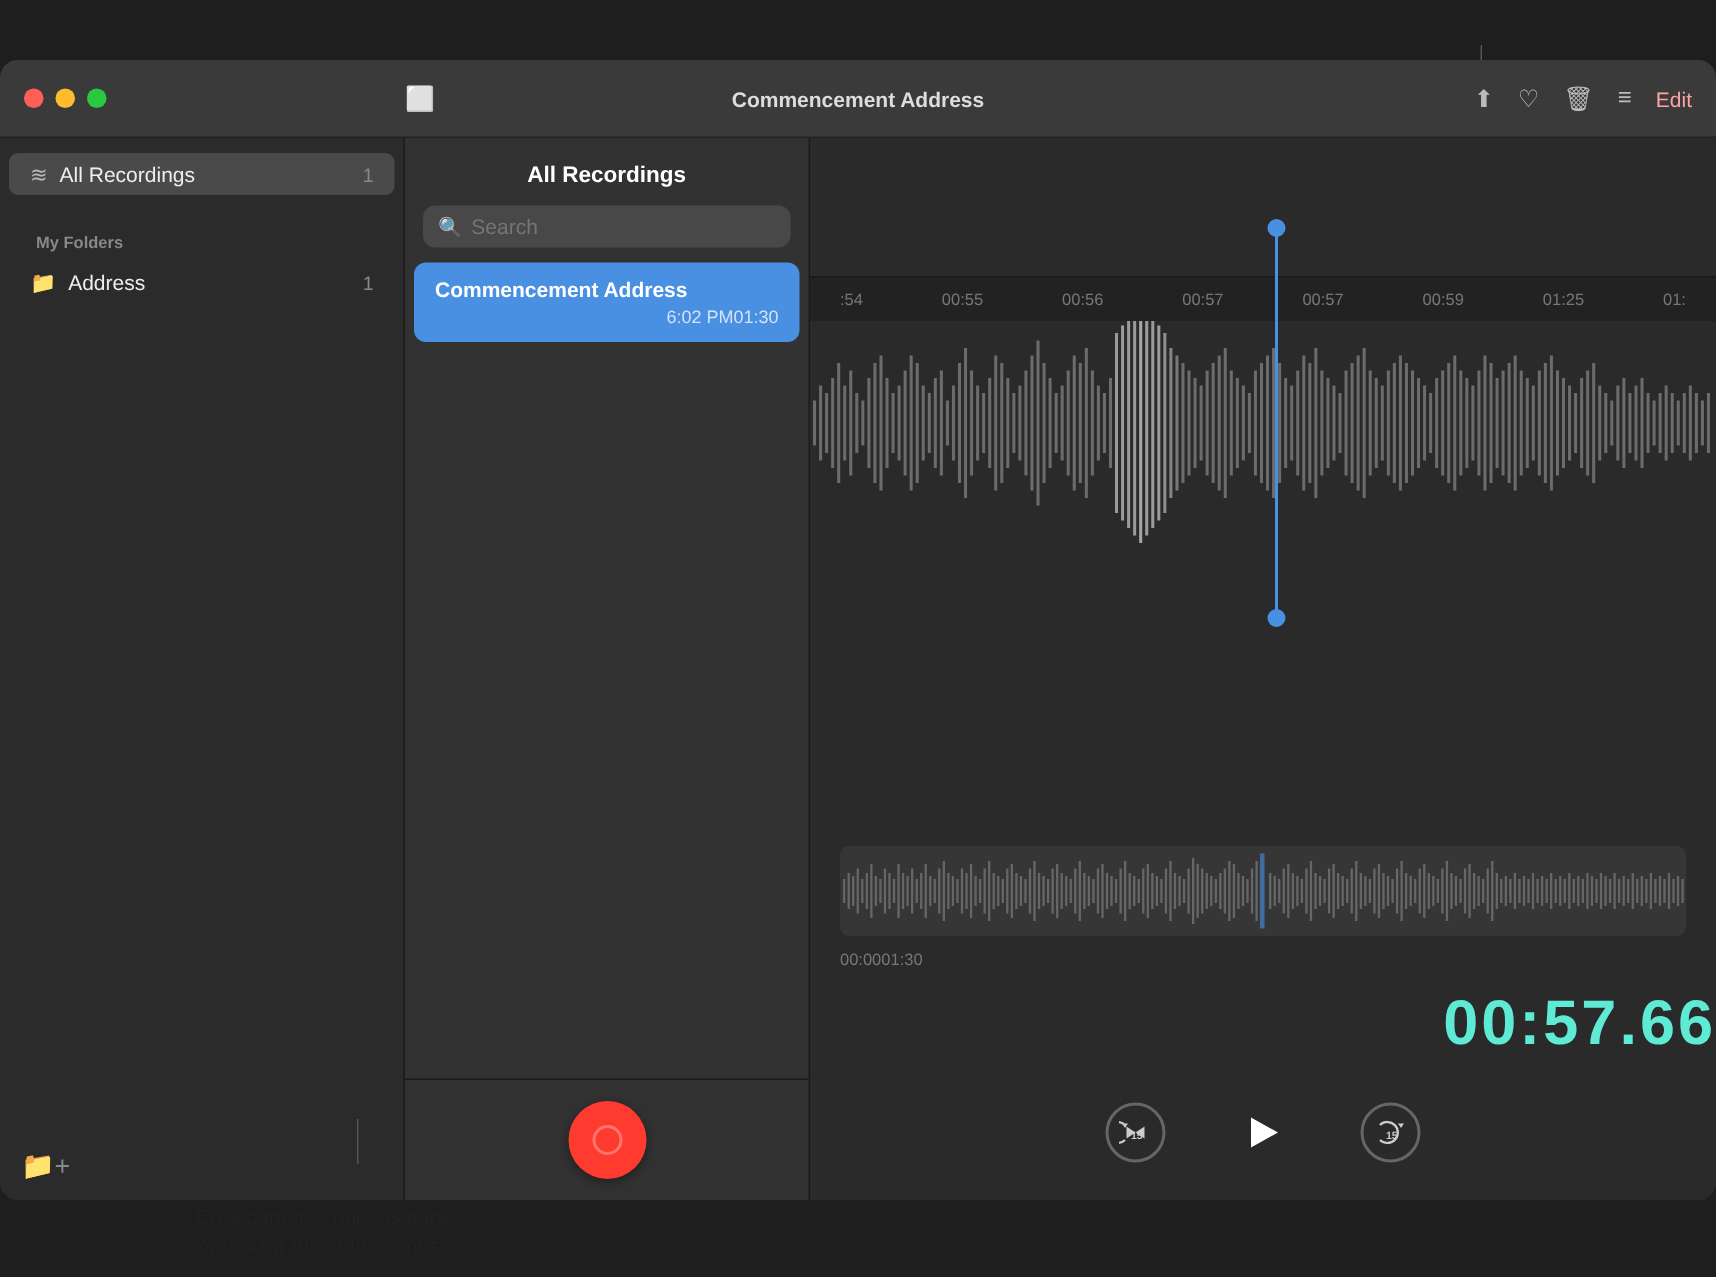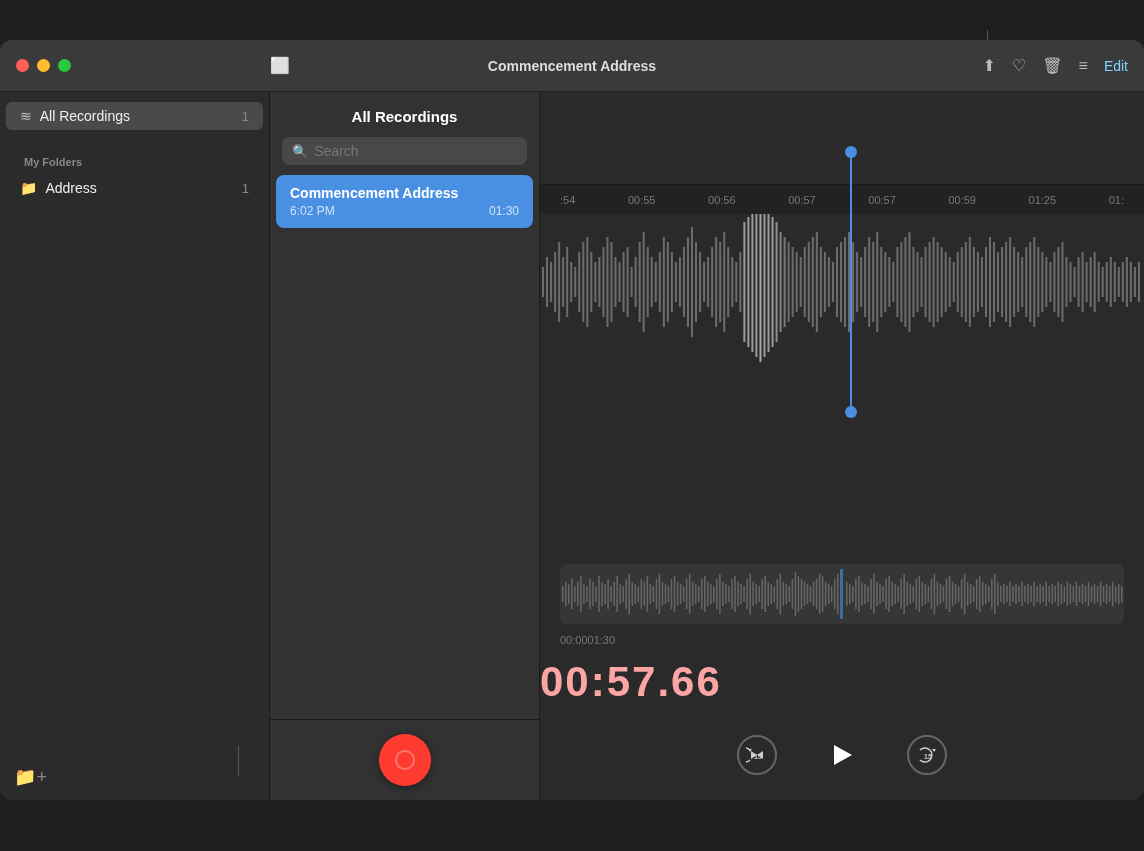--- a/index.html
+++ b/index.html
@@ -94,21 +94,21 @@
       display: flex;
       align-items: center;
       gap: 16px;
     }
     .titlebar-icon {
       color: #bbb;
       font-size: 16px;
       cursor: pointer;
     }
     .titlebar-edit {
-      color: #7dd3fc;
+      color: #fca5a5;
       font-size: 14px;
       font-weight: 500;
       cursor: pointer;
     }
     .sidebar-toggle {
       position: absolute;
       left: 270px;
       color: #bbb;
       font-size: 16px;
       cursor: pointer;
@@ -235,21 +235,21 @@
       background: #4a90e2;
       border-radius: 8px;
     }
     .recording-title {
       font-size: 14px;
       font-weight: 600;
       color: #fff;
     }
     .recording-meta {
       display: flex;
-      justify-content: space-between;
+      justify-content: flex-end;
       margin-top: 3px;
     }
     .recording-time {
       font-size: 12px;
       color: rgba(255,255,255,0.75);
     }
     .recording-duration {
       font-size: 12px;
       color: rgba(255,255,255,0.75);
     }
@@ -369,25 +369,25 @@
     .mini-timeline {
       display: flex;
       justify-content: flex-start;
       padding: 0 20px;
       font-size: 11px;
       color: #777;
     }
 
     
     .timer-display {
-      text-align: left;
+      text-align: right;
       padding: 12px 0;
       font-size: 42px;
       font-weight: 700;
-      color: #fca5a5;
+      color: #5eead4;
       letter-spacing: 2px;
     }
 
     
     .playback-controls {
       display: flex;
       justify-content: center;
       align-items: center;
       gap: 40px;
       padding: 12px 0 20px;

